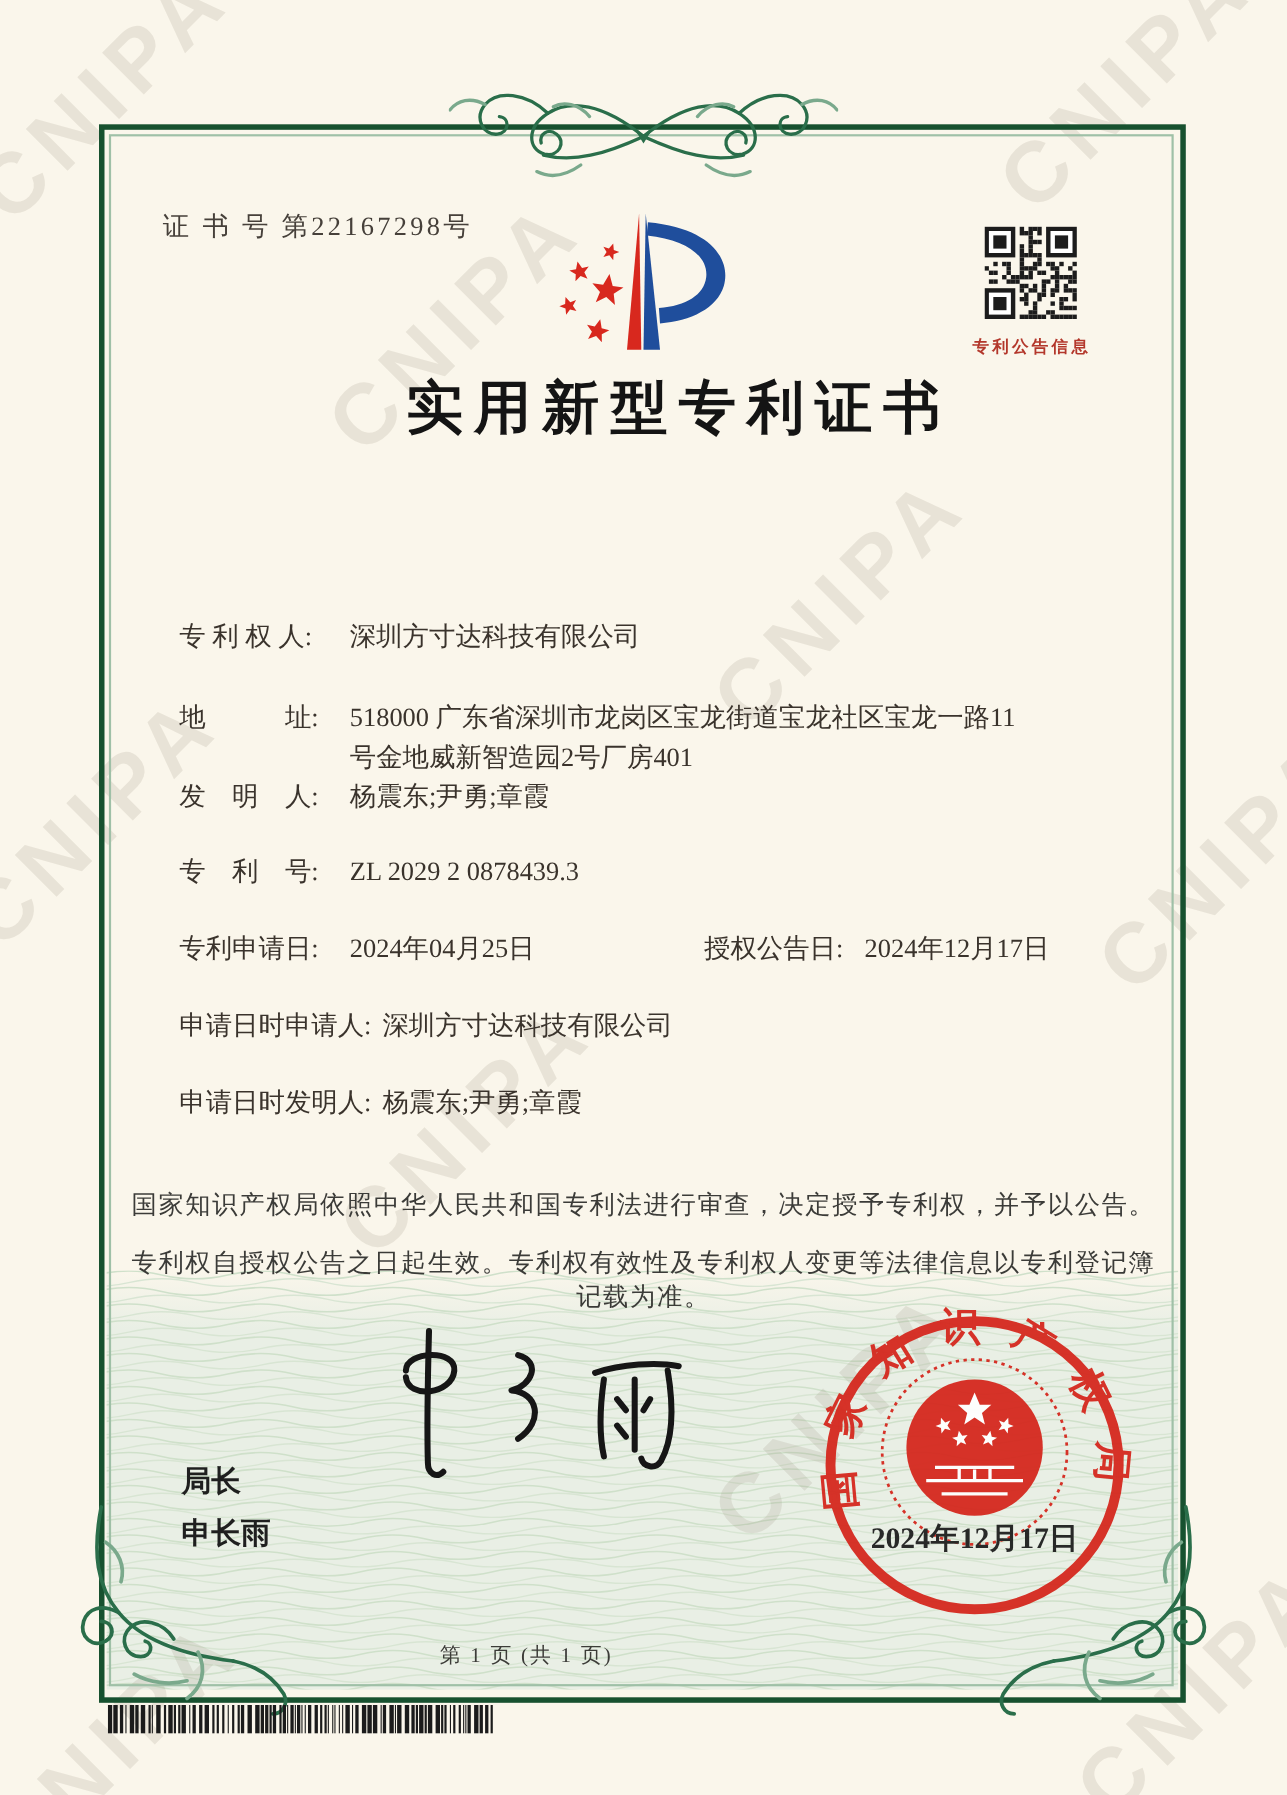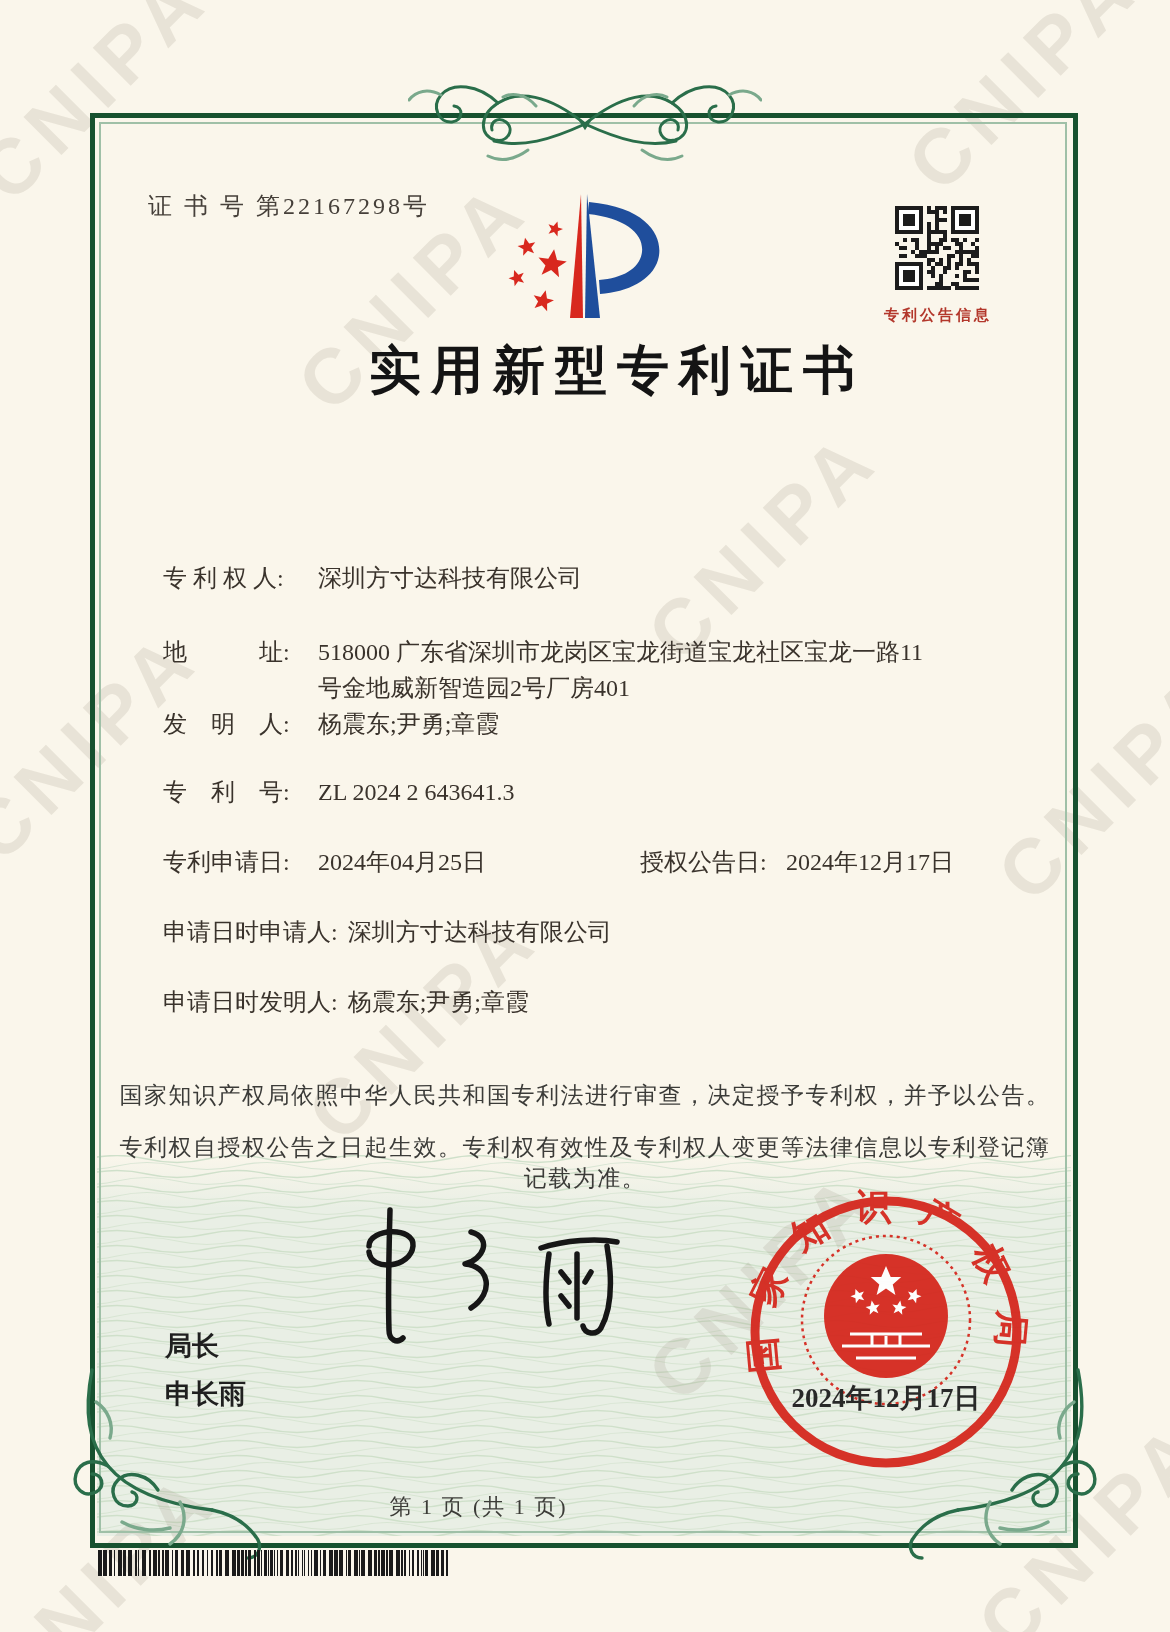--- a/index.html
+++ b/index.html
@@ -34,21 +34,21 @@
   .val{margin-left:8px;}
   .row .col2{position:absolute;left:477px;top:0;}
   .addr2{padding-left:155px;}
   .decl{position:absolute;left:110px;width:950px;text-align:center;font-size:23px;
       letter-spacing:1.5px;color:#3b3b38;}
   .officer{position:absolute;left:165px;font-size:27px;font-weight:bold;
       font-family:"Liberation Sans","DejaVu Sans",sans-serif;color:#1f1f1f;margin-top:40px;}
   .signature{position:absolute;left:345px;top:1198px;}
   .seal{position:absolute;left:736px;top:1182px;opacity:0.94;}
   .footer-page{position:absolute;left:0;top:1492px;width:957px;text-align:center;
-      font-size:22px;letter-spacing:2px;color:#3c3c38;}
+      font-size:19px;letter-spacing:2px;color:#3c3c38;}
   .barcode{position:absolute;left:98px;top:1550px;}
 </style>
 </head>
 <body>
 
 <div class="page">
 
   <div class="wm" style="left:-50px;top:40px;">CNIPA</div>
   <div class="wm" style="left:880px;top:30px;">CNIPA</div>
   <div class="wm" style="left:270px;top:250px;">CNIPA</div>
@@ -335,21 +335,21 @@
     </div>
     <div class="row addr2" style="top:672px;">
       <span>号金地威新智造园2号厂房401</span>
     </div>
 
     <div class="row" style="top:708px;">
       <span class="lbl">发　明　人:</span><span class="val">杨震东;尹勇;章霞</span>
     </div>
 
     <div class="row" style="top:776px;">
-      <span class="lbl">专　利　号:</span><span class="val">ZL 2024 2 643641.3</span>
+      <span class="lbl">专　利　号:</span><span class="val">ZL 2029 2 0878439.3</span>
     </div>
 
     <div class="row" style="top:846px;">
       <span class="lbl">专利申请日:</span><span class="val">2024年04月25日</span>
       <span class="col2">
         <span class="lbl" style="min-width:138px;">授权公告日:</span><span class="val">2024年12月17日</span>
       </span>
     </div>
 
     <div class="row" style="top:916px;">

